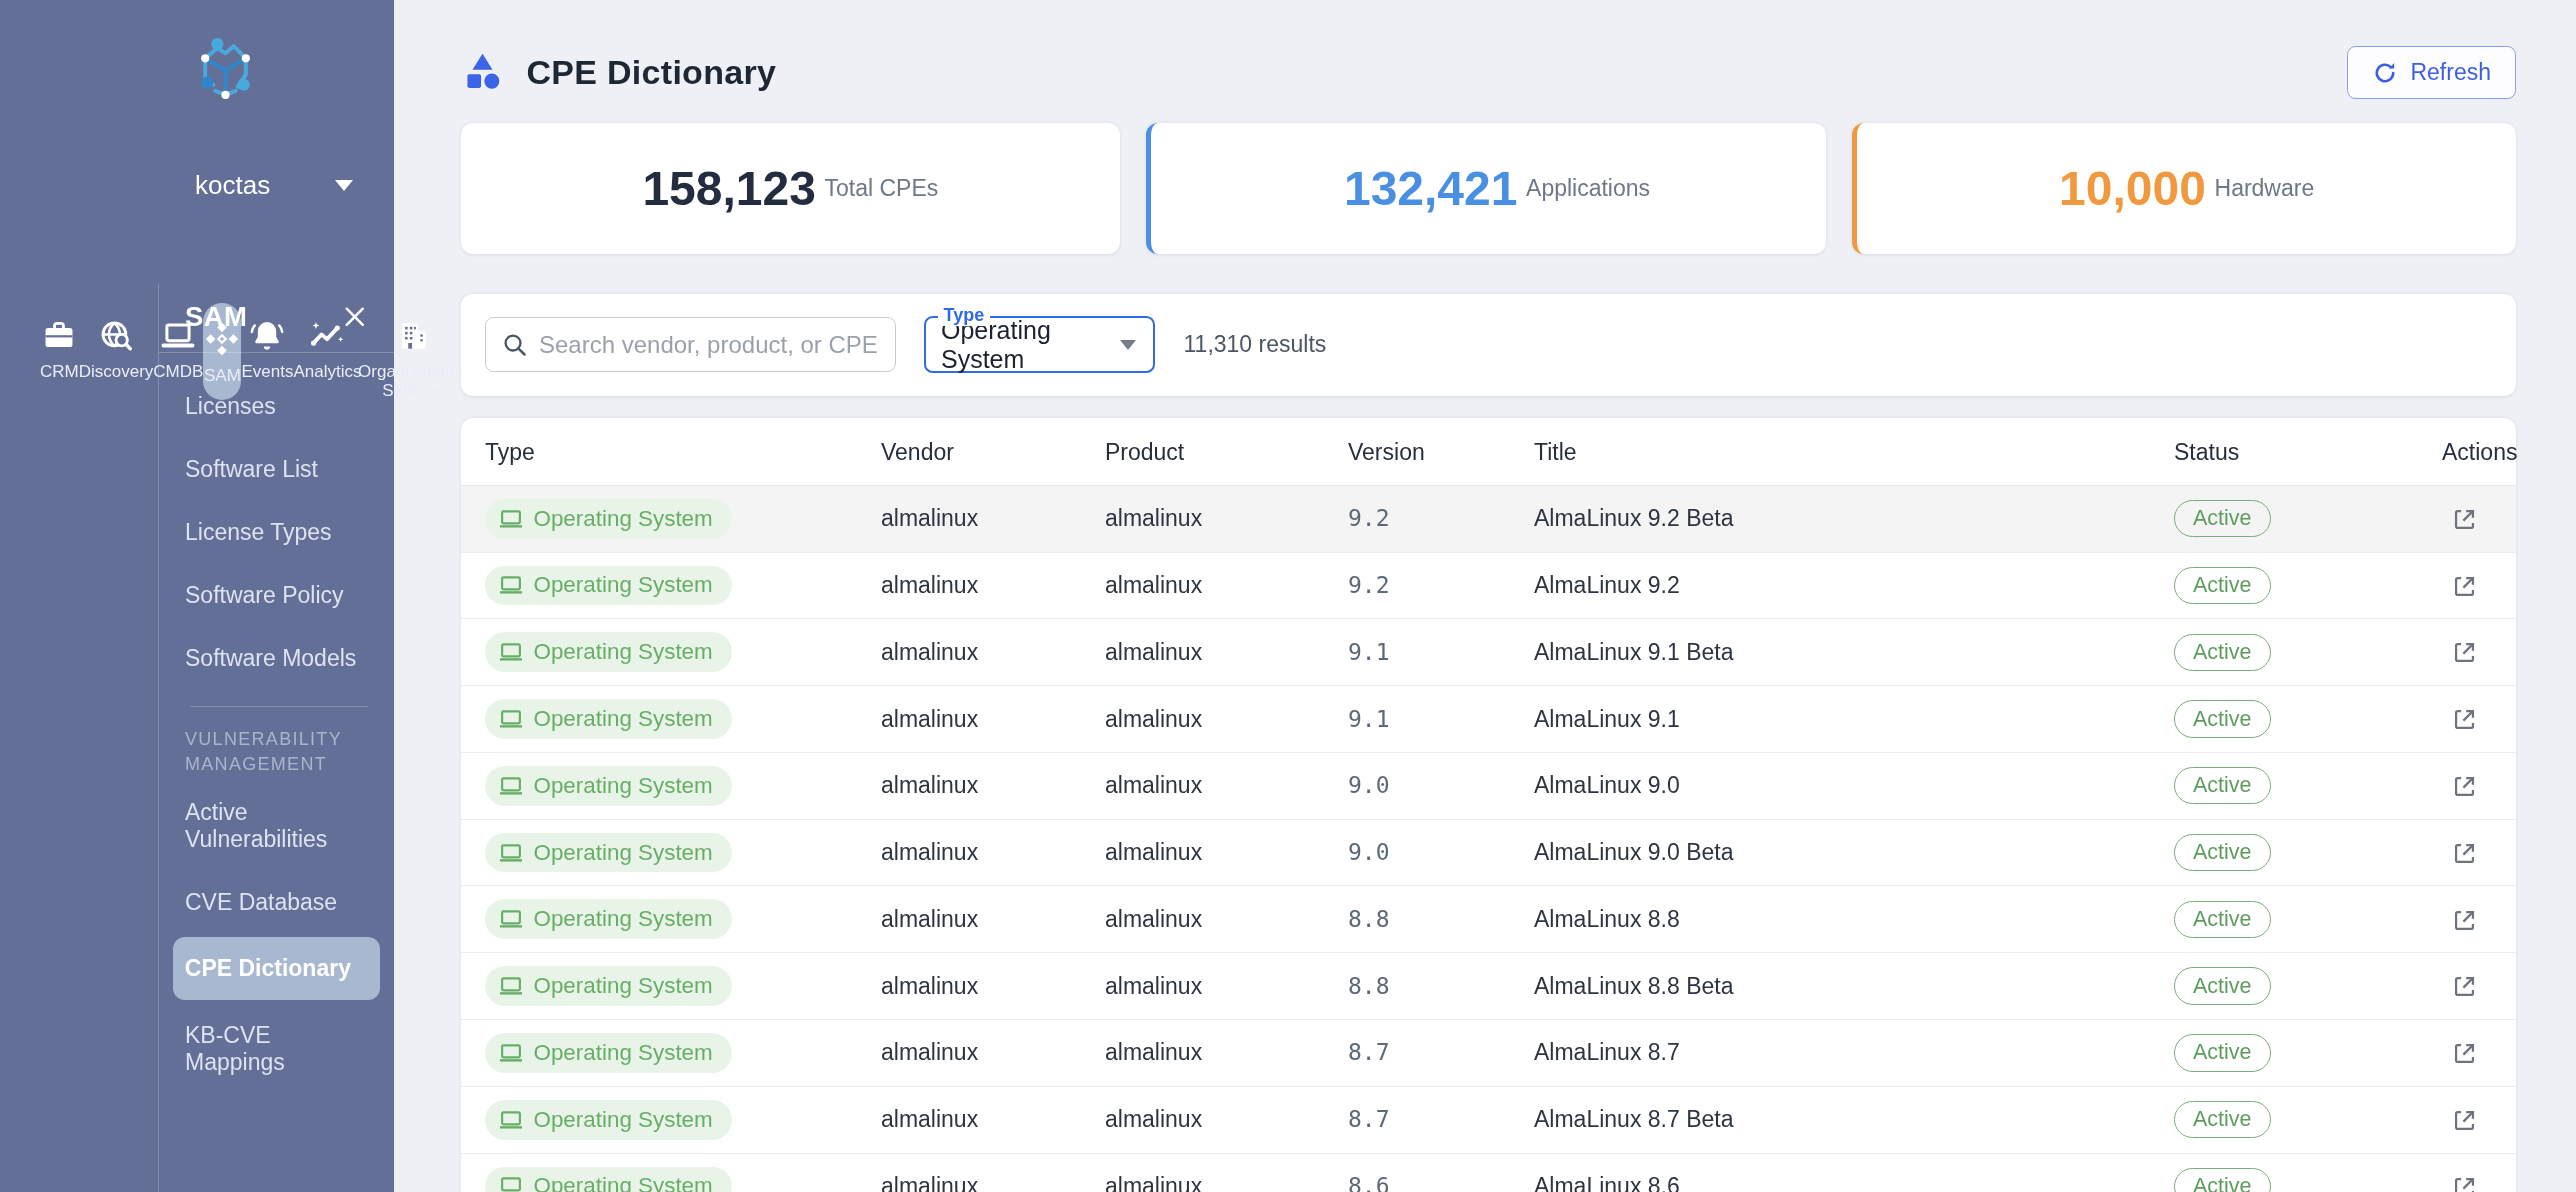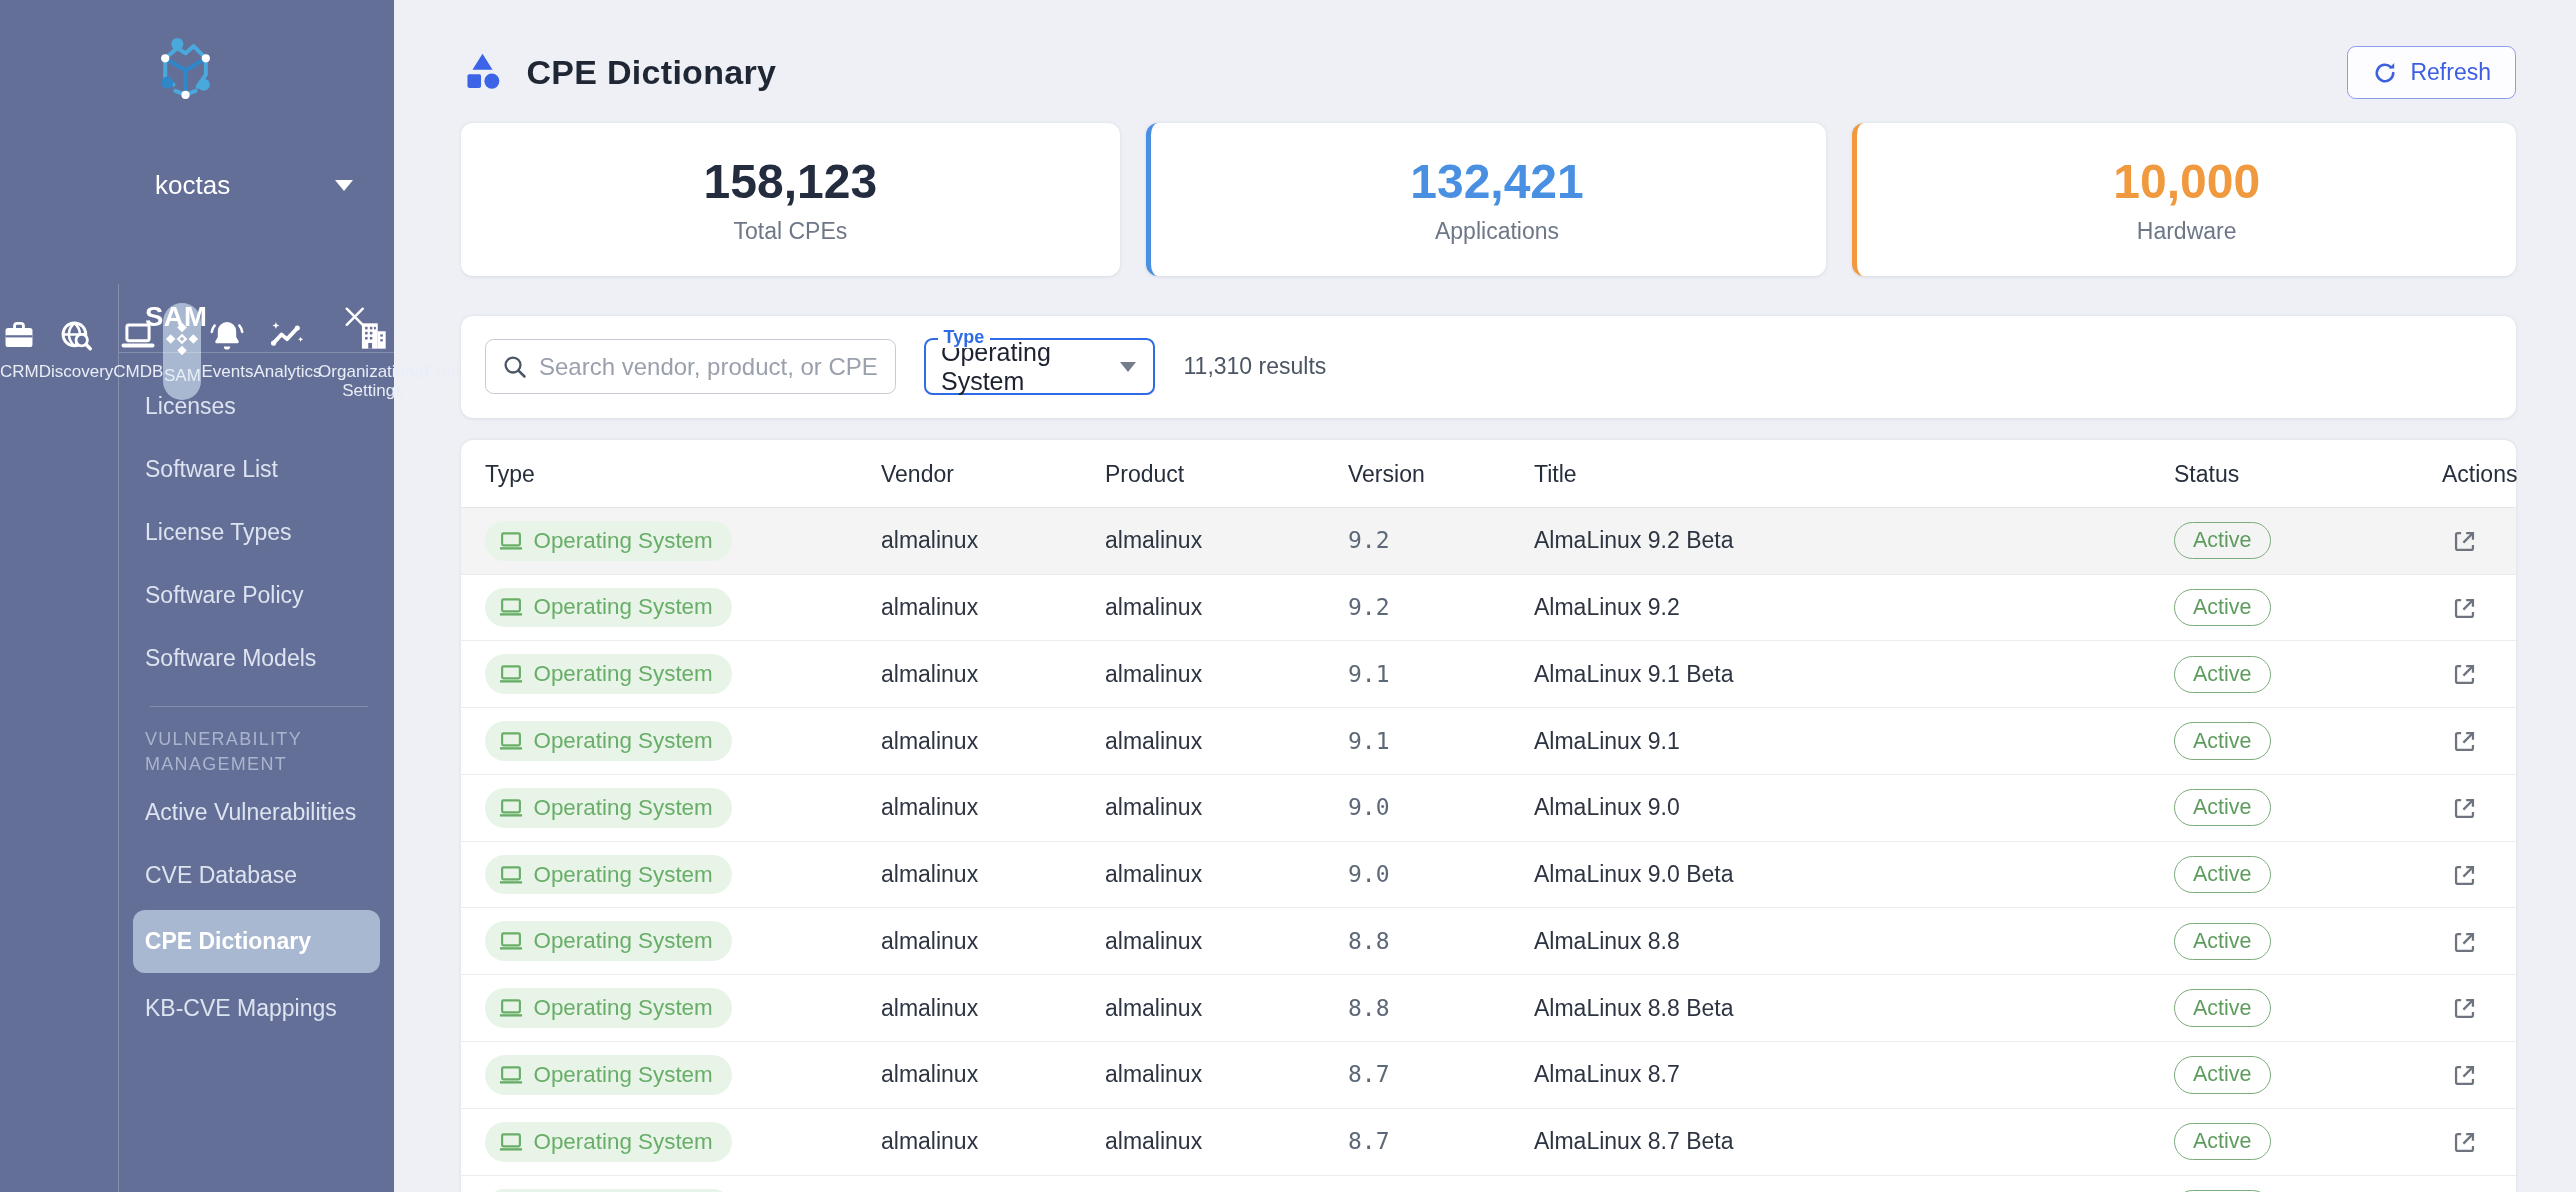--- a/index.html
+++ b/index.html
@@ -7,21 +7,21 @@
   :root{
     --sb:#646f97; --sb-line:rgba(255,255,255,.22); --sb-text:#e9edf6;
     --active-tile:#a9b8d1; --blue:#3d63e6; --link-blue:#3c5fe0;
     --ink:#1f2734; --muted:#6e7787;
   }
 
   
   .app { display:flex; width:2576px; height:1192px; }
 
   
-  .sidebar { width:394px; min-width:394px; background:var(--sb); color:#fff; display:flex; flex-direction:column; }
+  .sidebar { width:394px; min-width:394px; background:var(--sb); color:#fff; display:flex; flex-direction:column;padding-left:40px; }
   .sb-top { height:284px; padding-top:31px; }
   .logo { margin-left:153px; width:65px; height:79px; }
   .workspace { margin-top:57px; display:flex; align-items:center; justify-content:space-between; padding:0 41px 0 155px; cursor:pointer; }
   .workspace .ws-name { font-size:26px; color:#fff; }
   .caret-down { width:0; height:0; border-left:9.5px solid transparent; border-right:9.5px solid transparent; border-top:11.2px solid #fff; }
   .sb-body { flex:1; display:flex; min-height:0; }
   .icon-strip { width:118px; min-width:118px; display:flex; flex-direction:row; align-items:flex-start; padding-top:19px; }
   .mod { width:103px; display:flex; flex-direction:column; align-items:center; gap:7.7px; padding:13.8px 0; margin-bottom:15.5px; border-radius:20.6px; cursor:pointer; }
   .mod svg { width:38px; height:38px; }
   .mod .mod-label { font-size:17px; color:var(--sb-text); text-align:center; line-height:19px; }
@@ -38,21 +38,21 @@
 
   
   .main { flex:1; padding:46px 60px 0 67px; overflow:hidden; }
   .page-head { display:flex; align-items:center; }
   .page-head .cat-icon { width:43px; height:43px; margin-right:22.4px; }
   .page-title { font-size:34px; font-weight:bold; color:var(--ink); letter-spacing:0.3px; }
   .refresh-btn { margin-left:auto; display:flex; align-items:center; gap:12px; border:1.7px solid #8b9ceb; border-radius:8.6px; background:#fdfdff; color:var(--link-blue); font-size:23px; padding:0 24px; height:53px; cursor:pointer; font-family:inherit; }
   .refresh-btn svg { width:26px; height:26px; }
 
   .stats { display:flex; gap:26px; margin-top:24px; }
-  .stat-card { flex:1; background:#fff; border-radius:12px; height:153px; display:flex; flex-direction:column; align-items:center; justify-content:center; gap:8.6px; box-shadow:0 0.9px 3.4px rgba(23,32,58,.10); }
+  .stat-card { flex:1; background:#fff; border-radius:12px; height:131px; display:flex; flex-direction:row; align-items:center; justify-content:center; gap:8.6px; box-shadow:0 0.9px 3.4px rgba(23,32,58,.10); }
   .stat-value { font-size:48px; font-weight:bold; color:#232d3f; }
   .stat-label { font-size:23px; color:var(--muted);text-align:center; }
 
   .filter-card { margin-top:40px; background:#fff; border-radius:12px; box-shadow:0 0.9px 3.4px rgba(23,32,58,.10); padding:22.4px 24px; display:flex; align-items:center; }
   .search-box { position:relative; width:411px; }
   .search-box input { width:100%; height:55px; border:1.7px solid #c6cad2; border-radius:8.6px; padding:0 17px 0 53px; font-size:24px; color:#333; font-family:inherit; outline:none; background:#fff; }
   .search-box input::placeholder { color:#9aa1ac; }
   .search-box svg { position:absolute; left:15.5px; top:13.8px; width:27.5px; height:27.5px; }
   .type-select { position:relative; margin-left:27.5px; width:231px; height:57px; border:2.6px solid #2e6be6; border-radius:8.6px; display:flex; align-items:center; justify-content:space-between; padding:0 17px 0 15.5px; cursor:pointer; background:#fff; }
   .type-select .float-label { position:absolute; top:-13px; left:12px; background:#fff; padding:0 6px; font-size:18px; color:#2e6be6; font-weight:bold; }

